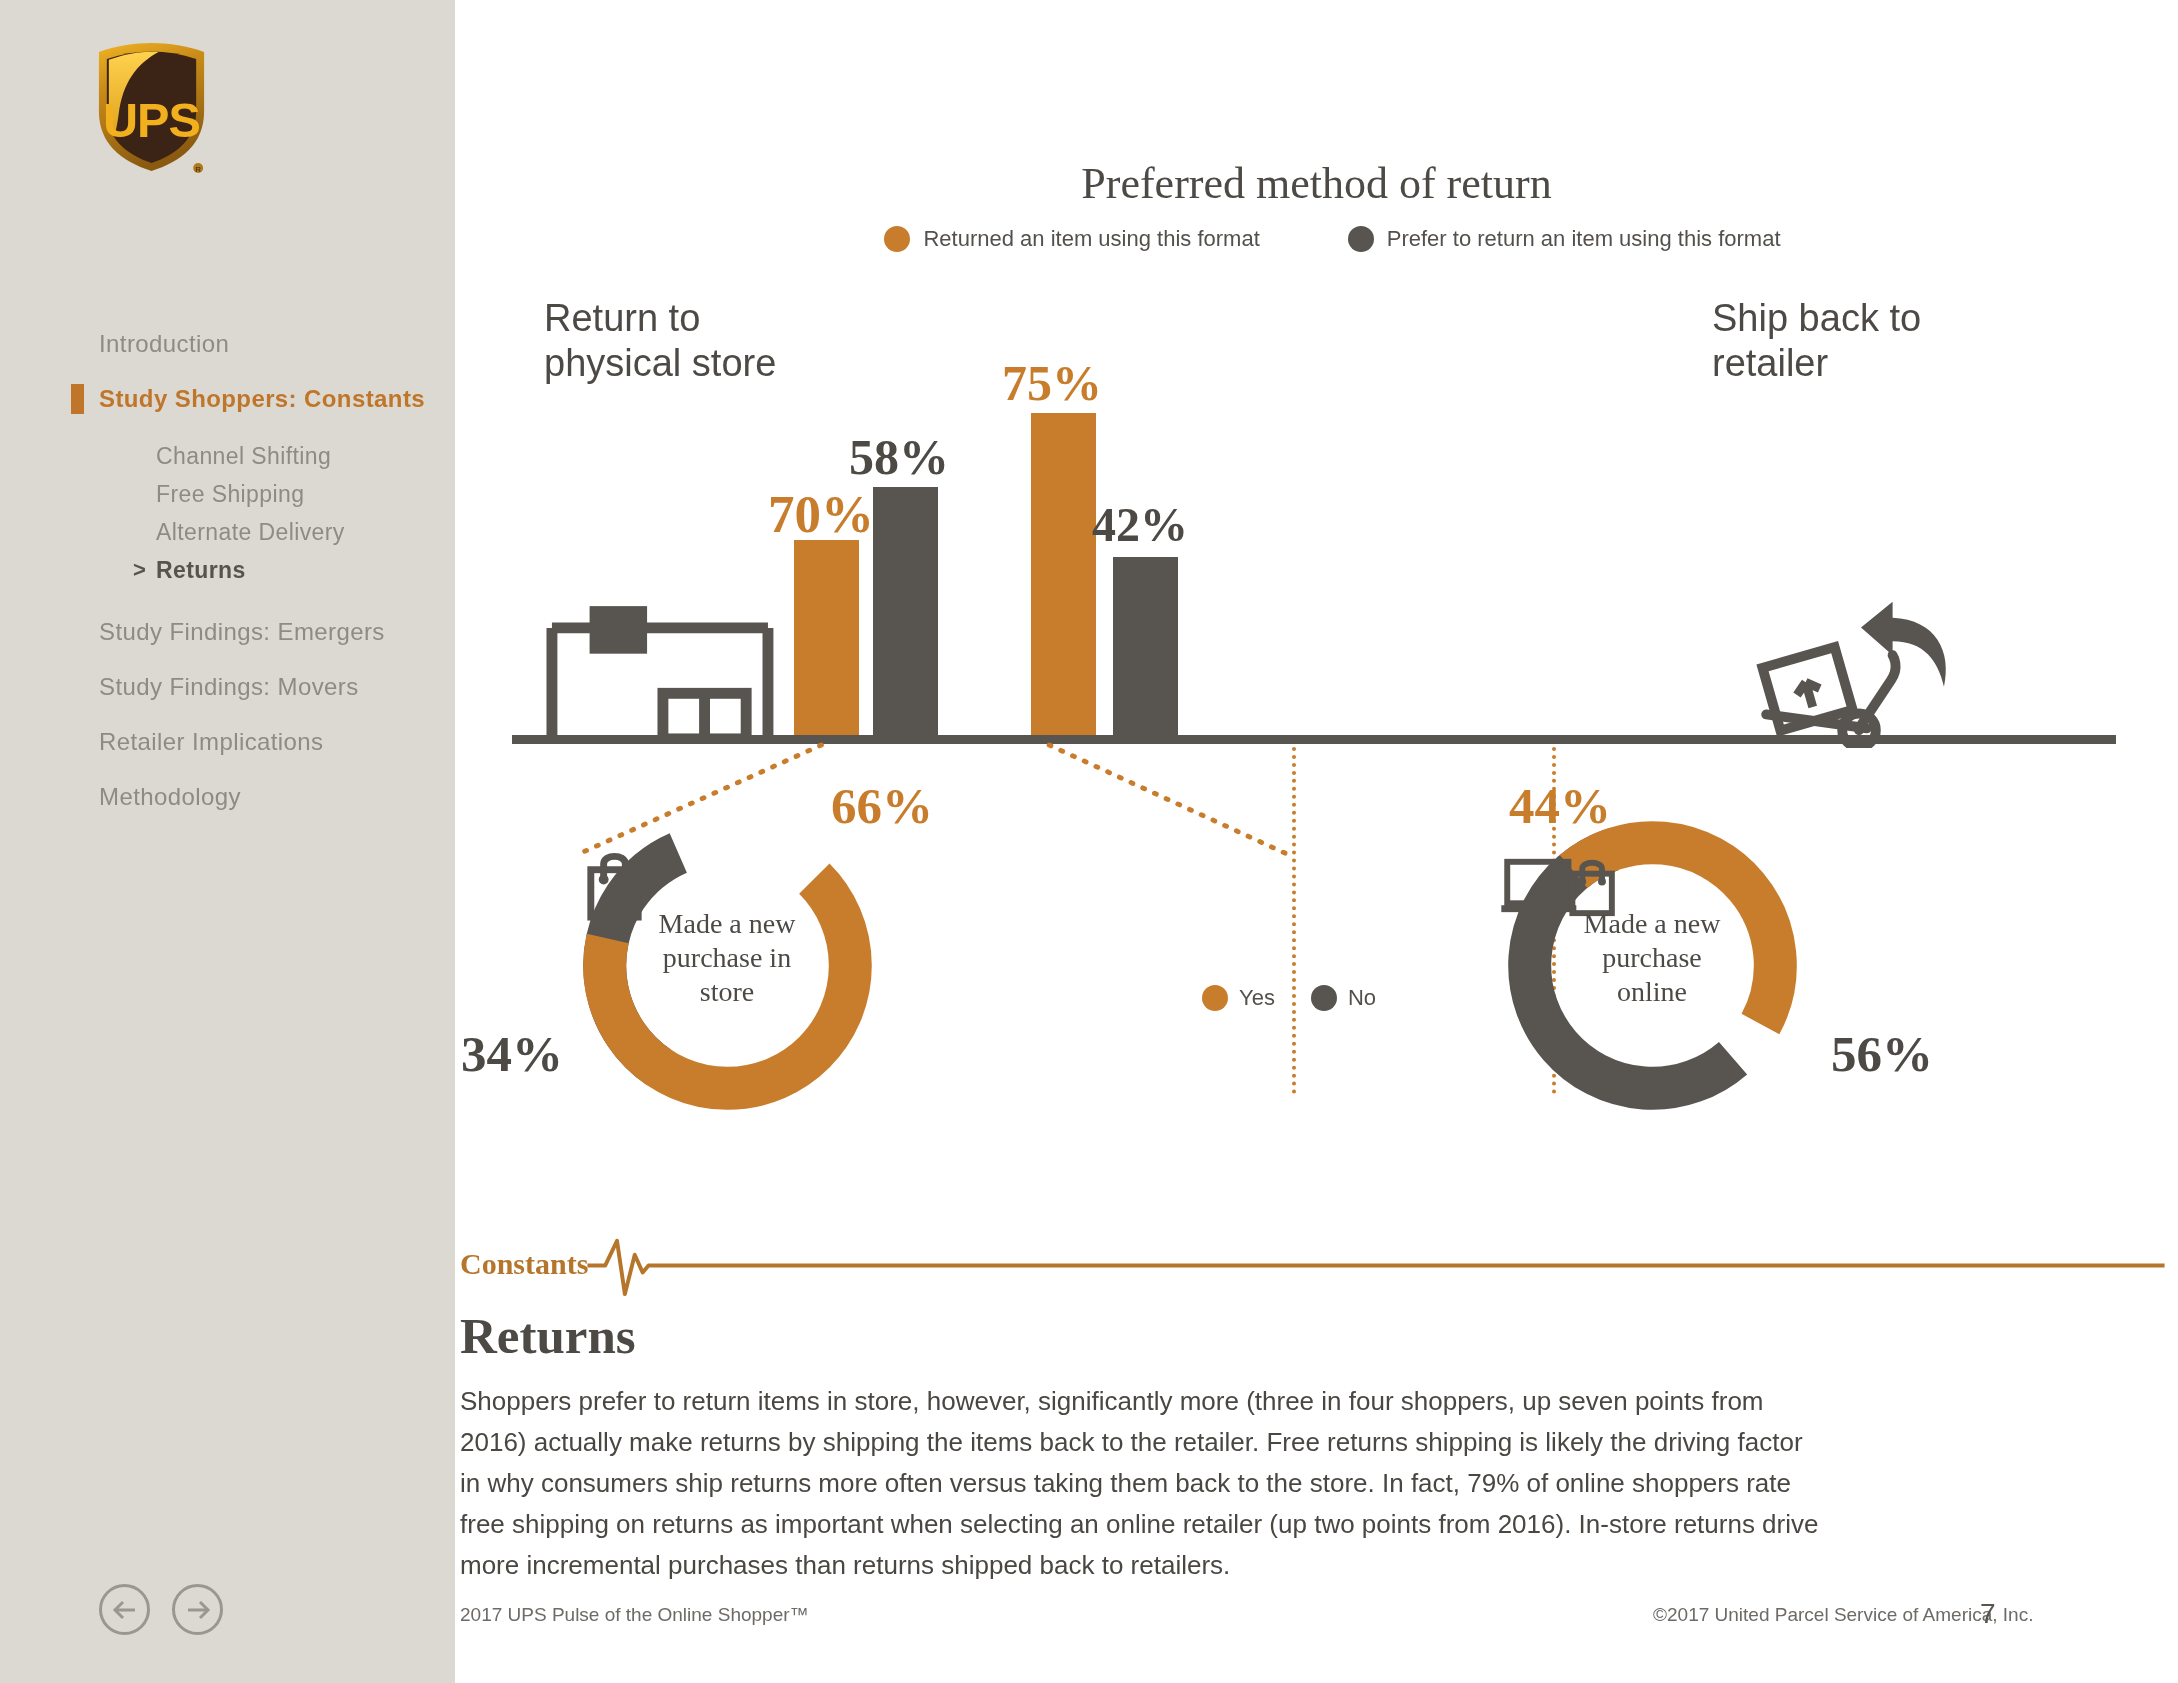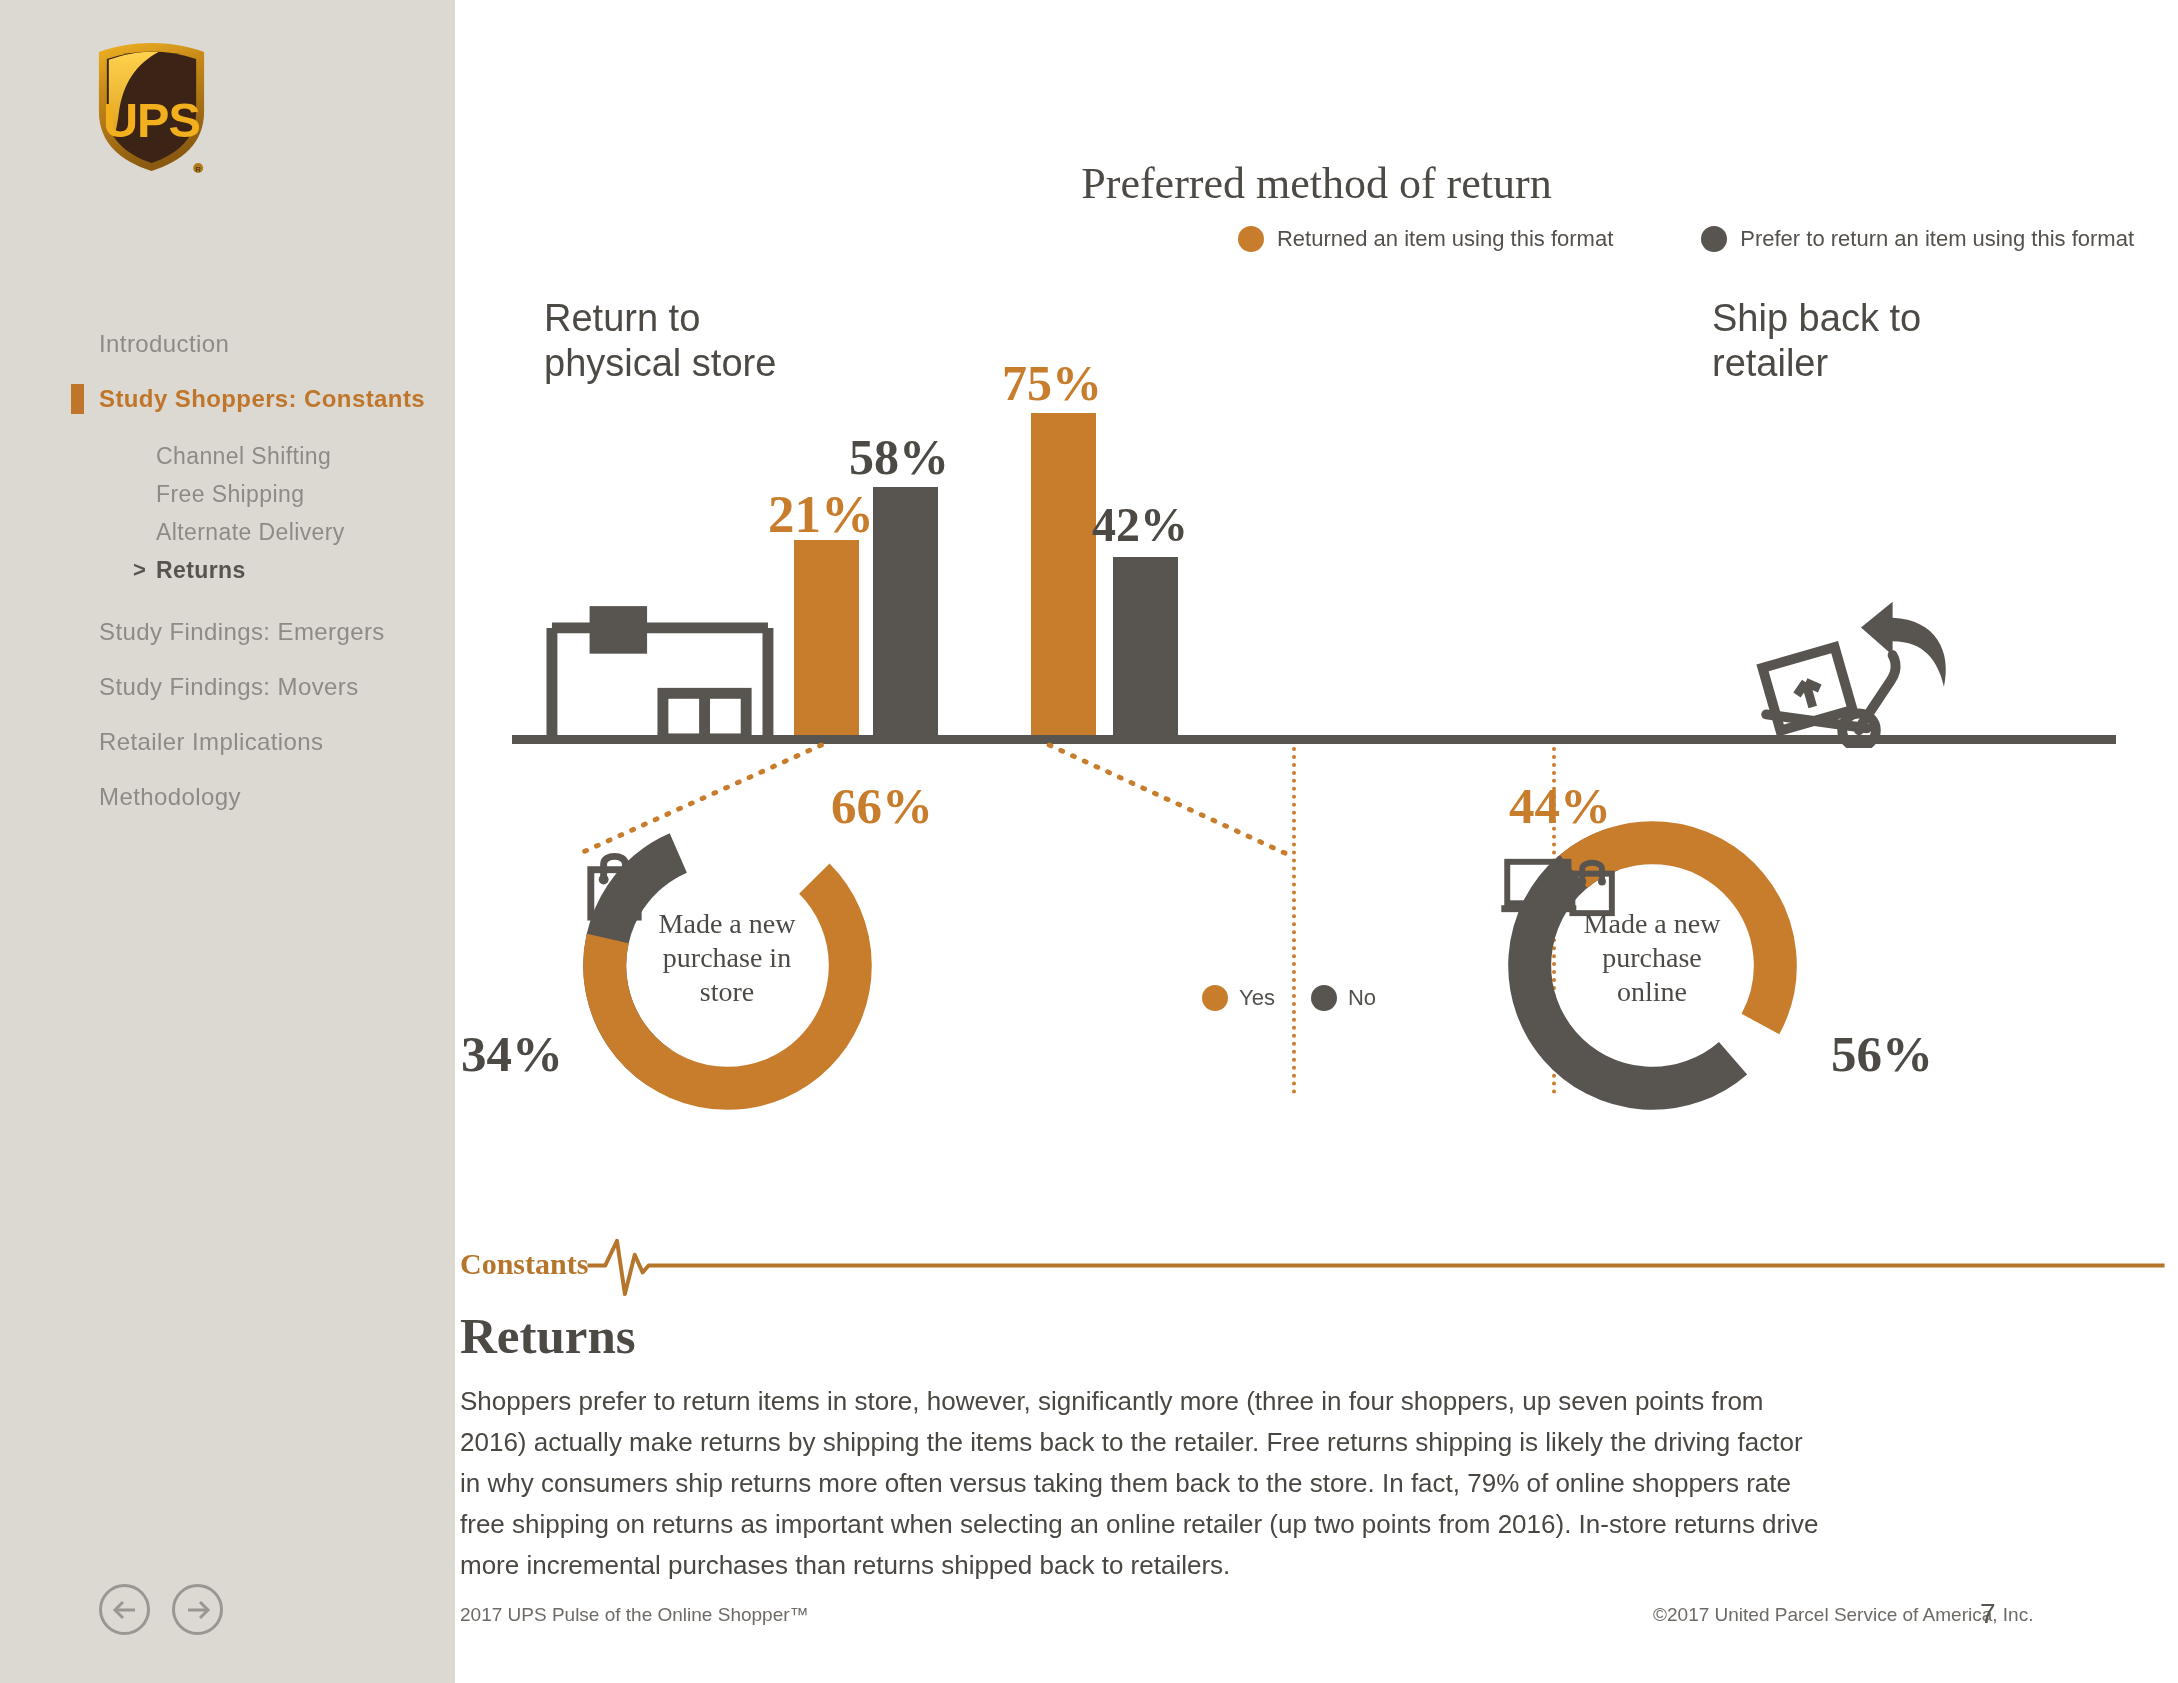--- a/index.html
+++ b/index.html
@@ -45,21 +45,21 @@
   }
   .pg-btn svg{position:absolute;left:9px;top:9px;}
   
   #main{position:absolute;left:455px;top:0;width:1723px;height:1683px;background:#fff;}
   #chart-title{
     position:absolute;left:0;right:0;top:158px;text-align:center;
     font-family:"Liberation Serif", serif;
     font-size:44px;color:#4d4a46;
   }
   #legend{
-    position:absolute;left:4px;right:0;top:226px;text-align:right;
+    position:absolute;left:4px;right:0;top:226px;text-align:center;
     font-size:0;
     padding-left:28px;
   }
   .lg{display:inline-block;vertical-align:middle;font-size:22px;color:#54504c;
       font-family:"Liberation Sans", sans-serif;margin:0 44px;white-space:nowrap;}
   .lg .dot{display:inline-block;width:26px;height:26px;border-radius:50%;
       vertical-align:-6px;margin-right:13px;}
   .dot.orange{background:#c87d2c;}
   .dot.grey{background:#58544f;}
   
@@ -250,21 +250,21 @@
     <div class="sidelabel" style="left:89px;top:48px;">
       <div>Return to</div>
       <div>physical store</div>
     </div>
     <div class="sidelabel" style="left:1257px;top:48px;">
       <div>Ship back to</div>
       <div>retailer</div>
     </div>
 
     <div class="bar orange" style="left:339px;height:195px;"></div>
-    <div class="barval orange" style="left:313px;top:236px;font-size:53px;">21%</div>
+    <div class="barval orange" style="left:313px;top:236px;font-size:53px;">70%</div>
 
     <div class="bar grey" style="left:418px;height:248px;"></div>
     <div class="barval grey" style="left:394px;top:180px;font-size:50px;">58%</div>
 
     <div class="bar orange" style="left:576px;height:322px;"></div>
     <div class="barval orange" style="left:547px;top:106px;font-size:50px;text-align:right;">75%</div>
 
     <div class="bar grey" style="left:658px;height:178px;"></div>
     <div class="barval grey" style="left:637px;top:249px;font-size:48px;">42%</div>
 

